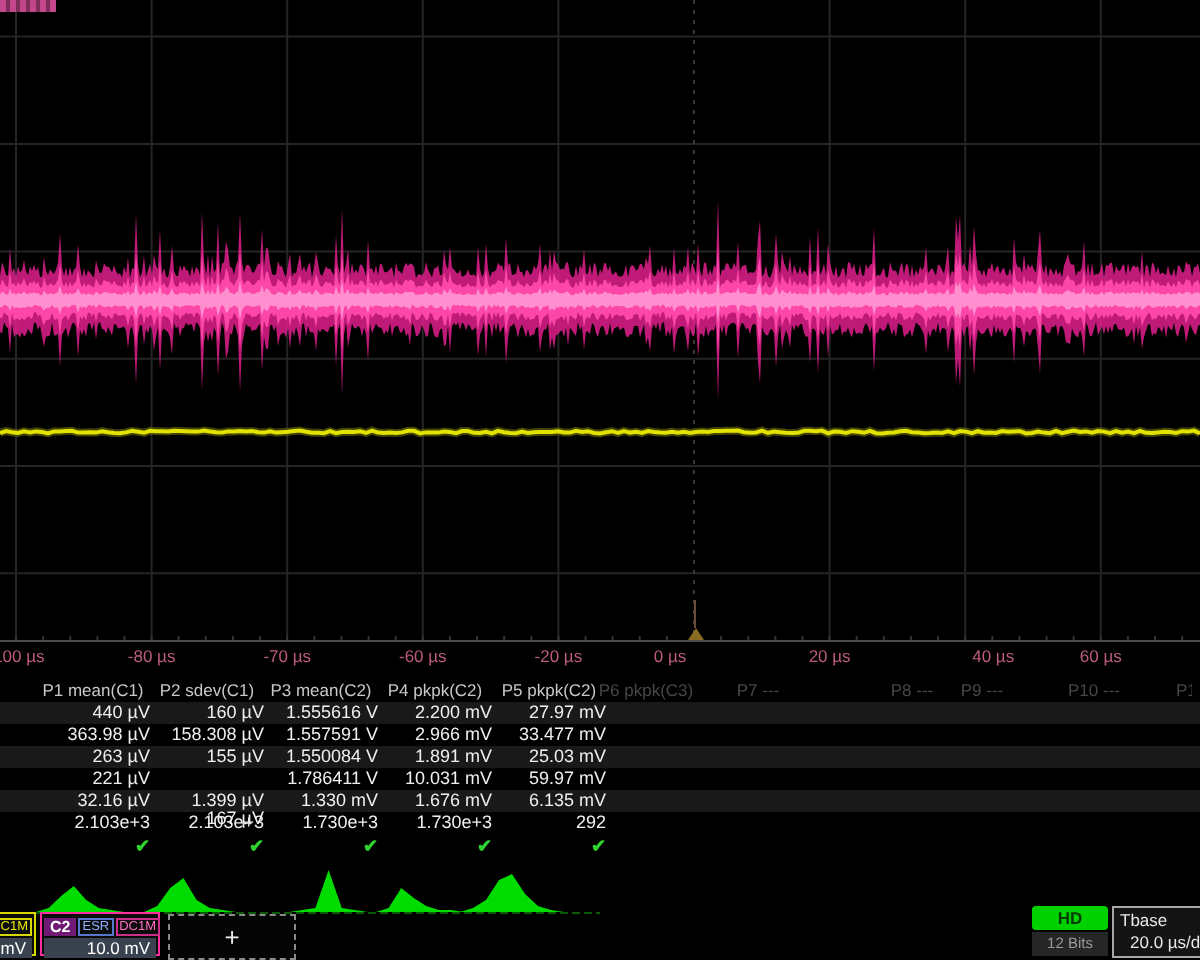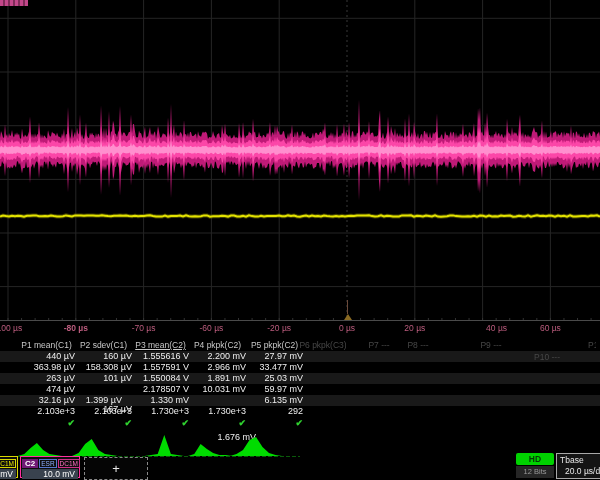--- a/index.html
+++ b/index.html
@@ -125,81 +125,81 @@
         <polygon points="0,147.4 1,145.8 2,146.4 3,147.3 4,147.3 5,144.4 6,147.0 7,146.5 8,147.4 9,146.3 10,147.0 11,146.7 12,145.6 13,146.8 14,147.2 15,146.3 16,146.8 17,146.1 18,146.8 19,146.4 20,147.5 21,147.5 22,145.3 23,146.8 24,147.3 25,146.6 26,146.9 27,147.1 28,146.6 29,145.9 30,142.6 31,146.4 32,147.4 33,146.4 34,147.5 35,146.3 36,147.3 37,146.6 38,146.5 39,143.9 40,146.3 41,147.5 42,146.5 43,147.5 44,146.8 45,147.0 46,147.3 47,147.5 48,145.7 49,146.5 50,147.1 51,146.9 52,145.9 53,146.3 54,146.3 55,146.5 56,147.0 57,146.2 58,146.8 59,147.2 60,147.0 61,147.5 62,146.3 63,147.1 64,145.3 65,147.6 66,146.5 67,146.6 68,140.5 69,146.1 70,147.6 71,146.9 72,145.2 73,147.4 74,146.7 75,146.0 76,147.2 77,145.0 78,146.2 79,146.6 80,142.2 81,147.2 82,146.5 83,147.4 84,147.6 85,146.4 86,144.0 87,146.8 88,147.3 89,147.4 90,146.2 91,146.8 92,146.2 93,146.7 94,146.8 95,147.5 96,146.3 97,147.2 98,146.4 99,146.6 100,147.3 101,140.2 102,145.7 103,147.3 104,145.0 105,147.5 106,145.1 107,147.0 108,146.6 109,141.4 110,147.3 111,146.0 112,145.9 113,143.5 114,144.4 115,146.4 116,146.5 117,147.2 118,146.2 119,145.7 120,140.3 121,145.9 122,147.0 123,146.2 124,146.1 125,146.3 126,146.9 127,147.0 128,146.5 129,146.0 130,146.1 131,142.2 132,146.4 133,144.3 134,144.4 135,145.9 136,147.1 137,147.3 138,147.2 139,145.7 140,146.3 141,146.3 142,147.0 143,147.5 144,146.2 145,144.9 146,147.4 147,147.0 148,147.1 149,146.0 150,144.9 151,146.8 152,146.3 153,146.9 154,146.2 155,145.9 156,147.5 157,146.4 158,144.7 159,145.9 160,147.1 161,147.4 162,146.9 163,146.3 164,146.6 165,146.5 166,146.9 167,147.2 168,142.9 169,146.2 170,147.1 171,139.8 172,147.0 173,146.1 174,144.4 175,147.3 176,145.9 177,147.0 178,146.7 179,147.1 180,146.1 181,146.1 182,146.6 183,147.4 184,143.4 185,146.6 186,146.5 187,147.1 188,146.2 189,147.3 190,146.0 191,146.1 192,146.9 193,147.0 194,146.8 195,146.6 196,146.4 197,147.6 198,145.9 199,146.8 200,146.9 201,147.1 202,146.3 203,145.9 204,146.2 205,146.0 206,146.0 207,146.3 208,147.6 209,147.2 210,147.2 211,147.3 212,147.0 213,145.8 214,146.7 215,147.1 216,147.5 217,146.6 218,146.5 219,146.2 220,147.2 221,147.2 222,144.5 223,146.1 224,146.6 225,144.1 226,146.5 227,146.6 228,147.0 229,147.1 230,146.6 231,147.5 232,147.4 233,147.2 234,146.6 235,147.3 236,147.2 237,147.2 238,147.4 239,144.1 240,146.6 241,147.5 242,147.0 243,143.8 244,146.5 245,147.5 246,146.9 247,146.9 248,146.7 249,145.9 250,146.2 251,146.2 252,146.9 253,143.1 254,146.2 255,145.9 256,147.3 257,147.2 258,147.1 259,146.0 260,146.9 261,146.9 262,147.5 263,146.7 264,146.8 265,147.2 266,147.1 267,146.2 268,146.6 269,146.0 270,143.8 271,147.3 272,146.3 273,146.0 274,146.8 275,144.6 276,146.8 277,144.6 278,145.8 279,146.1 280,146.7 281,146.5 282,146.6 283,145.9 284,145.9 285,147.0 286,147.5 287,147.5 288,146.2 289,147.3 290,146.1 291,146.6 292,144.4 293,147.1 294,147.2 295,146.0 296,147.3 297,145.9 298,146.2 299,147.5 300,146.6 301,147.1 302,145.9 303,146.0 304,146.8 305,146.2 306,147.2 307,147.1 308,146.9 309,147.4 310,147.4 311,147.4 312,147.1 313,146.1 314,147.5 315,146.4 316,146.1 317,146.3 318,146.8 319,146.6 320,146.0 321,146.1 322,146.6 323,145.3 324,146.1 325,144.0 326,147.0 327,147.4 328,147.3 329,146.6 330,147.0 331,146.1 332,147.1 333,146.2 334,147.5 335,146.4 336,147.4 337,144.3 338,147.0 339,147.2 340,146.6 341,147.1 342,146.2 343,146.5 344,144.2 345,147.2 346,145.8 347,146.4 348,147.2 349,143.8 350,146.7 351,147.5 352,145.9 353,145.9 354,147.3 355,146.6 356,147.2 357,146.1 358,146.4 359,138.9 360,147.5 361,146.6 362,146.8 363,146.0 364,146.0 365,146.5 366,146.6 367,145.9 368,146.4 369,143.6 370,146.8 371,146.3 372,146.2 373,146.1 374,147.1 375,146.9 376,147.0 377,147.0 378,146.7 379,143.2 380,141.3 381,147.4 382,147.1 383,146.2 384,147.4 385,147.6 386,147.0 387,146.1 388,142.6 389,145.9 390,147.2 391,144.7 392,145.9 393,146.5 394,146.9 395,145.1 396,147.3 397,146.1 398,146.7 399,147.2 400,146.2 401,147.2 402,146.7 403,147.0 404,147.4 405,143.0 406,147.2 407,146.8 408,146.9 409,142.0 410,147.2 411,146.8 412,146.0 413,147.3 414,143.8 415,145.8 416,146.8 417,147.4 418,146.3 419,147.6 420,147.3 421,146.6 422,146.5 423,147.6 424,145.8 425,145.9 426,146.7 427,146.0 428,147.1 429,147.3 430,146.1 431,147.3 432,147.3 433,146.0 434,146.6 435,146.1 436,146.0 437,142.0 438,147.4 439,147.2 440,147.3 441,146.8 442,146.4 443,147.6 444,147.5 445,145.8 446,146.6 447,146.8 448,146.7 449,147.4 450,146.4 451,145.9 452,147.2 453,146.0 454,146.2 455,147.6 456,146.1 457,147.5 458,146.7 459,147.2 460,146.3 461,146.8 462,146.3 463,144.2 464,147.0 465,146.7 466,146.5 467,146.9 468,147.3 469,146.1 470,146.2 471,146.7 472,147.1 473,145.9 474,144.1 475,147.5 476,146.8 477,147.0 478,140.8 479,143.4 480,140.7 481,146.4 482,145.9 483,146.6 484,146.9 485,143.9 486,146.3 487,141.8 488,145.0 489,146.7 490,146.7 491,147.3 492,146.6 493,147.5 494,146.5 495,146.6 496,145.9 497,147.0 498,146.5 499,146.2 500,147.1 501,146.7 502,146.4 503,147.2 504,147.3 505,146.5 506,147.4 507,143.1 508,145.9 509,146.4 510,146.3 511,147.1 512,144.9 513,146.8 514,146.0 515,146.5 516,146.1 517,146.7 518,147.0 519,144.6 520,142.2 521,146.3 522,147.1 523,146.0 524,147.5 525,146.5 526,146.8 527,147.3 528,146.5 529,147.2 530,146.8 531,147.5 532,146.2 533,145.6 534,144.9 535,145.9 536,146.1 537,146.1 538,147.4 539,146.8 540,146.9 541,146.3 542,143.5 543,147.4 544,145.8 545,147.4 546,146.0 547,147.3 548,147.1 549,147.2 550,146.8 551,145.8 552,147.5 553,146.1 554,146.3 555,145.9 556,145.9 557,147.3 558,146.2 559,146.7 560,146.8 561,146.3 562,146.1 563,147.3 564,145.9 565,147.0 566,146.4 567,146.2 568,146.5 569,146.2 570,147.1 571,144.6 572,147.5 573,146.1 574,146.3 575,147.5 576,145.9 577,146.1 578,147.1 579,146.3 580,147.2 581,147.0 582,147.1 583,147.3 584,146.2 585,147.1 586,147.3 587,146.5 588,147.5 589,146.1 590,146.3 591,146.9 592,146.9 593,145.8 594,146.1 595,146.1 596,147.4 597,146.4 598,146.4 599,145.9 600,147.1 600,152.7 599,152.9 598,153.9 597,153.6 596,153.1 595,152.7 594,153.7 593,154.7 592,153.0 591,152.6 590,153.1 589,154.1 588,153.7 587,152.5 586,153.4 585,153.2 584,152.8 583,154.2 582,152.8 581,153.6 580,153.2 579,153.0 578,153.8 577,153.6 576,154.0 575,152.7 574,152.7 573,153.4 572,154.1 571,155.3 570,153.0 569,154.0 568,152.8 567,154.8 566,153.2 565,153.7 564,154.0 563,154.0 562,153.0 561,153.3 560,153.3 559,153.2 558,152.6 557,152.7 556,153.6 555,152.9 554,153.7 553,152.9 552,153.8 551,152.9 550,153.4 549,153.9 548,152.4 547,153.2 546,153.9 545,154.0 544,153.0 543,152.4 542,156.2 541,154.0 540,153.3 539,154.1 538,154.0 537,153.7 536,153.1 535,154.8 534,154.7 533,154.6 532,153.4 531,152.9 530,152.9 529,154.0 528,152.7 527,153.0 526,152.9 525,153.6 524,153.6 523,153.5 522,152.8 521,152.7 520,158.1 519,155.3 518,153.2 517,153.1 516,153.4 515,154.1 514,153.5 513,153.4 512,155.1 511,153.7 510,153.1 509,153.1 508,152.8 507,156.9 506,153.5 505,153.1 504,153.5 503,154.0 502,154.0 501,153.1 500,153.6 499,153.0 498,153.7 497,152.7 496,154.1 495,153.8 494,153.0 493,153.3 492,153.6 491,153.8 490,153.6 489,153.2 488,154.7 487,158.3 486,153.6 485,155.7 484,152.9 483,153.1 482,154.1 481,153.1 480,159.6 479,156.5 478,159.2 477,153.5 476,152.9 475,153.9 474,155.8 473,153.2 472,153.1 471,153.1 470,153.8 469,152.5 468,153.6 467,153.1 466,153.3 465,154.1 464,153.4 463,155.9 462,153.8 461,153.3 460,152.9 459,152.7 458,152.4 457,153.2 456,154.1 455,153.2 454,153.7 453,153.8 452,154.1 451,152.8 450,152.7 449,152.5 448,154.1 447,153.2 446,153.8 445,153.1 444,152.4 443,153.1 442,153.4 441,153.4 440,153.0 439,153.6 438,153.6 437,157.9 436,152.8 435,153.6 434,152.9 433,152.5 432,152.9 431,153.8 430,153.6 429,153.6 428,153.7 427,153.1 426,154.1 425,153.7 424,153.0 423,153.5 422,153.4 421,153.9 420,152.6 419,153.4 418,153.3 417,153.6 416,153.8 415,152.8 414,156.3 413,152.8 412,153.8 411,153.7 410,153.2 409,158.0 408,153.6 407,153.1 406,153.2 405,156.9 404,154.0 403,154.1 402,153.6 401,152.6 400,152.7 399,153.1 398,152.7 397,153.4 396,152.7 395,155.2 394,153.9 393,153.3 392,154.1 391,155.3 390,152.7 389,154.1 388,157.4 387,153.7 386,153.2 385,153.3 384,153.9 383,153.9 382,153.6 381,153.0 380,159.2 379,156.8 378,152.8 377,152.6 376,152.8 375,153.8 374,153.1 373,153.2 372,152.7 371,152.5 370,153.0 369,156.4 368,152.7 367,152.5 366,152.5 365,152.7 364,152.9 363,154.1 362,152.7 361,153.7 360,152.8 359,161.1 358,152.6 357,153.4 356,153.3 355,153.4 354,154.0 353,152.9 352,154.1 351,153.7 350,153.7 349,156.2 348,152.5 347,154.0 346,153.9 345,153.1 344,155.7 343,154.0 342,152.9 341,152.9 340,153.0 339,153.2 338,153.9 337,155.9 336,152.9 335,153.9 334,153.3 333,154.1 332,152.4 331,152.5 330,153.6 329,152.4 328,153.2 327,152.6 326,153.2 325,155.6 324,154.1 323,154.9 322,152.7 321,153.4 320,154.1 319,152.8 318,152.9 317,152.9 316,153.8 315,153.8 314,154.1 313,154.0 312,153.0 311,153.1 310,153.3 309,152.9 308,153.0 307,153.2 306,153.9 305,152.5 304,153.7 303,153.9 302,153.0 301,152.8 300,153.1 299,154.1 298,153.6 297,152.7 296,152.6 295,153.8 294,153.4 293,153.5 292,155.4 291,152.9 290,153.3 289,152.4 288,153.9 287,153.7 286,153.4 285,153.0 284,155.0 283,153.1 282,154.1 281,153.3 280,153.5 279,153.8 278,153.9 277,155.4 276,154.1 275,155.5 274,152.5 273,153.2 272,153.3 271,154.0 270,155.7 269,153.0 268,153.1 267,153.8 266,153.8 265,154.1 264,153.2 263,154.1 262,153.3 261,152.7 260,153.1 259,154.2 258,153.2 257,152.6 256,152.9 255,152.9 254,154.2 253,157.0 252,152.9 251,153.2 250,153.7 249,152.4 248,153.5 247,152.4 246,154.2 245,152.8 244,152.6 243,156.2 242,152.5 241,153.3 240,153.8 239,156.1 238,153.0 237,153.2 236,153.3 235,152.9 234,152.7 233,153.4 232,152.7 231,152.5 230,153.3 229,152.4 228,152.8 227,152.5 226,152.9 225,155.8 224,152.8 223,154.9 222,155.1 221,153.1 220,153.2 219,154.1 218,154.1 217,153.9 216,152.8 215,152.5 214,153.9 213,154.1 212,153.3 211,152.7 210,153.5 209,153.9 208,154.0 207,152.9 206,152.5 205,155.0 204,153.6 203,154.0 202,153.0 201,153.6 200,153.6 199,152.9 198,152.9 197,153.1 196,154.0 195,152.6 194,153.6 193,153.3 192,153.8 191,153.2 190,153.0 189,153.0 188,152.6 187,153.1 186,153.6 185,152.6 184,156.7 183,153.7 182,153.1 181,154.0 180,153.1 179,152.8 178,153.1 177,153.1 176,152.6 175,153.9 174,155.2 173,152.5 172,153.8 171,160.5 170,152.6 169,153.3 168,157.3 167,152.7 166,153.0 165,152.9 164,153.5 163,153.4 162,153.3 161,153.2 160,153.6 159,153.2 158,155.6 157,153.7 156,153.5 155,153.6 154,152.8 153,154.0 152,152.6 151,152.7 150,155.1 149,153.7 148,153.0 147,154.0 146,153.3 145,155.3 144,153.1 143,154.1 142,153.6 141,153.7 140,153.9 139,155.1 138,152.8 137,153.4 136,152.7 135,152.8 134,155.4 133,155.4 132,154.1 131,157.8 130,152.6 129,152.9 128,153.3 127,153.3 126,153.5 125,152.9 124,152.9 123,152.6 122,153.8 121,154.9 120,160.1 119,154.0 118,153.1 117,152.6 116,153.8 115,153.7 114,155.7 113,156.5 112,153.2 111,152.4 110,154.1 109,158.4 108,153.5 107,153.1 106,154.5 105,153.5 104,154.6 103,153.4 102,154.7 101,159.9 100,153.1 99,152.6 98,152.5 97,153.5 96,152.7 95,152.7 94,152.8 93,152.5 92,153.1 91,153.1 90,154.0 89,152.9 88,153.2 87,152.5 86,156.0 85,154.1 84,153.5 83,153.4 82,153.1 81,153.4 80,157.8 79,153.0 78,154.0 77,155.5 76,153.2 75,152.8 74,153.7 73,153.2 72,154.9 71,152.9 70,152.7 69,153.8 68,159.3 67,154.1 66,152.9 65,153.3 64,155.3 63,153.4 62,152.9 61,153.0 60,153.1 59,153.2 58,152.7 57,152.7 56,153.9 55,153.4 54,153.0 53,153.7 52,153.2 51,153.2 50,152.4 49,152.6 48,154.3 47,152.5 46,153.3 45,152.6 44,152.6 43,154.1 42,153.2 41,153.9 40,153.3 39,156.3 38,152.9 37,152.5 36,152.6 35,153.3 34,154.1 33,153.0 32,153.4 31,153.8 30,157.3 29,153.7 28,153.9 27,153.9 26,152.5 25,153.8 24,154.0 23,154.0 22,155.2 21,154.0 20,152.8 19,153.3 18,152.5 17,152.5 16,153.8 15,153.5 14,153.2 13,153.8 12,154.0 11,153.5 10,154.1 9,153.8 8,153.7 7,154.1 6,152.6 5,155.8 4,153.1 3,152.9 2,152.4 1,153.7 0,153.5 " fill="#ff8fce" opacity="1"></polygon>
         <polyline points="0,216.5 3,215.5 6,216.1 9,216.5 12,215.7 15,216.2 18,215.7 21,216.0 24,216.7 27,215.7 30,215.7 33,215.5 36,215.4 39,216.3 42,216.2 45,216.1 48,216.3 51,215.6 54,216.1 57,216.5 60,216.6 63,216.2 66,215.4 69,215.9 72,216.4 75,215.4 78,215.6 81,215.6 84,215.8 87,215.4 90,215.5 93,215.6 96,215.8 99,215.8 102,215.3 105,215.7 108,216.1 111,216.2 114,215.7 117,215.7 120,215.5 123,215.8 126,215.5 129,216.1 132,216.3 135,215.7 138,216.3 141,216.1 144,215.9 147,215.5 150,215.3 153,215.9 156,216.4 159,216.4 162,216.6 165,215.6 168,216.6 171,216.0 174,215.9 177,216.0 180,215.6 183,216.5 186,215.3 189,216.3 192,216.5 195,216.3 198,216.5 201,216.2 204,215.4 207,215.4 210,216.7 213,216.2 216,216.3 219,216.3 222,215.8 225,216.0 228,216.6 231,215.5 234,215.5 237,216.4 240,216.5 243,215.9 246,216.7 249,215.4 252,216.1 255,216.5 258,216.6 261,215.8 264,216.5 267,216.1 270,216.0 273,216.0 276,216.0 279,215.6 282,216.2 285,216.3 288,215.4 291,216.0 294,215.6 297,216.5 300,216.7 303,216.1 306,215.6 309,216.5 312,215.5 315,216.3 318,215.9 321,216.5 324,215.5 327,216.0 330,216.3 333,216.4 336,215.9 339,216.4 342,215.9 345,216.5 348,216.0 351,215.7 354,216.0 357,215.5 360,215.5 363,215.4 366,215.4 369,215.3 372,216.1 375,216.4 378,216.2 381,215.3 384,216.5 387,215.8 390,216.1 393,216.4 396,216.5 399,216.4 402,215.4 405,215.4 408,215.6 411,215.3 414,216.7 417,215.8 420,215.9 423,216.5 426,215.6 429,215.9 432,216.4 435,215.4 438,216.6 441,216.7 444,216.4 447,216.2 450,215.6 453,215.4 456,216.1 459,216.2 462,216.6 465,216.5 468,216.3 471,216.5 474,215.7 477,216.6 480,215.5 483,215.8 486,216.6 489,215.6 492,216.4 495,216.3 498,216.5 501,215.5 504,215.9 507,215.7 510,215.6 513,216.7 516,216.5 519,215.8 522,216.3 525,216.6 528,215.4 531,216.6 534,215.9 537,215.3 540,216.0 543,215.7 546,216.3 549,215.5 552,215.8 555,216.6 558,215.5 561,216.3 564,215.8 567,216.6 570,215.4 573,216.4 576,216.5 579,216.2 582,215.9 585,216.0 588,216.5 591,215.6 594,215.8 597,215.3 600,216.7 " fill="none" stroke="#6d6d00" stroke-width="4" opacity="0.6"></polyline>
         <polyline points="0,216.5 3,215.5 6,216.1 9,216.5 12,215.7 15,216.2 18,215.7 21,216.0 24,216.7 27,215.7 30,215.7 33,215.5 36,215.4 39,216.3 42,216.2 45,216.1 48,216.3 51,215.6 54,216.1 57,216.5 60,216.6 63,216.2 66,215.4 69,215.9 72,216.4 75,215.4 78,215.6 81,215.6 84,215.8 87,215.4 90,215.5 93,215.6 96,215.8 99,215.8 102,215.3 105,215.7 108,216.1 111,216.2 114,215.7 117,215.7 120,215.5 123,215.8 126,215.5 129,216.1 132,216.3 135,215.7 138,216.3 141,216.1 144,215.9 147,215.5 150,215.3 153,215.9 156,216.4 159,216.4 162,216.6 165,215.6 168,216.6 171,216.0 174,215.9 177,216.0 180,215.6 183,216.5 186,215.3 189,216.3 192,216.5 195,216.3 198,216.5 201,216.2 204,215.4 207,215.4 210,216.7 213,216.2 216,216.3 219,216.3 222,215.8 225,216.0 228,216.6 231,215.5 234,215.5 237,216.4 240,216.5 243,215.9 246,216.7 249,215.4 252,216.1 255,216.5 258,216.6 261,215.8 264,216.5 267,216.1 270,216.0 273,216.0 276,216.0 279,215.6 282,216.2 285,216.3 288,215.4 291,216.0 294,215.6 297,216.5 300,216.7 303,216.1 306,215.6 309,216.5 312,215.5 315,216.3 318,215.9 321,216.5 324,215.5 327,216.0 330,216.3 333,216.4 336,215.9 339,216.4 342,215.9 345,216.5 348,216.0 351,215.7 354,216.0 357,215.5 360,215.5 363,215.4 366,215.4 369,215.3 372,216.1 375,216.4 378,216.2 381,215.3 384,216.5 387,215.8 390,216.1 393,216.4 396,216.5 399,216.4 402,215.4 405,215.4 408,215.6 411,215.3 414,216.7 417,215.8 420,215.9 423,216.5 426,215.6 429,215.9 432,216.4 435,215.4 438,216.6 441,216.7 444,216.4 447,216.2 450,215.6 453,215.4 456,216.1 459,216.2 462,216.6 465,216.5 468,216.3 471,216.5 474,215.7 477,216.6 480,215.5 483,215.8 486,216.6 489,215.6 492,216.4 495,216.3 498,216.5 501,215.5 504,215.9 507,215.7 510,215.6 513,216.7 516,216.5 519,215.8 522,216.3 525,216.6 528,215.4 531,216.6 534,215.9 537,215.3 540,216.0 543,215.7 546,216.3 549,215.5 552,215.8 555,216.6 558,215.5 561,216.3 564,215.8 567,216.6 570,215.4 573,216.4 576,216.5 579,216.2 582,215.9 585,216.0 588,216.5 591,215.6 594,215.8 597,215.3 600,216.7 " fill="none" stroke="#e3e300" stroke-width="2"></polyline>
       </svg>
   </div>
 
   <div id="top-fragment" class="abs"></div>
 
   <div id="axis-row">
       <span class="axis-label" style="left: 8px;">-100 µs</span>
-      <span class="axis-label" style="left: 75.8px; font-weight: bold;">-80 µs</span>
+      <span class="axis-label" style="left: 75.8px;">-80 µs</span>
       <span class="axis-label" style="left: 143.6px;">-70 µs</span>
       <span class="axis-label" style="left: 211.4px;">-60 µs</span>
       <span class="axis-label" style="left: 279.2px;">-20 µs</span>
-      <span class="axis-label" style="left: 347px;">0 µs</span>
+      <span class="axis-label" style="left: 335px;">0 µs</span>
       <span class="axis-label" style="left: 414.8px;">20 µs</span>
       <span class="axis-label" style="left: 482.6px; margin-left: 14px;">40 µs</span>
       <span class="axis-label" style="left: 550.4px;">60 µs</span>
     </div>
   <div id="trig-stem" class="abs"></div>
   <div id="trig-marker" class="abs"></div>
 
   <div id="measure-table" class="abs">
       <div class="stripe" style="top: 11px;"></div>
       <div class="stripe" style="top: 33px;"></div>
       <div class="stripe" style="top: 55px;"></div>
       <div class="mcell mhead" style="left: 18px; top: 0px; width: 57px;">P1 mean(C1)</div>
       <div class="mcell mval" style="left: 8px; top: 11px; width: 67px;">440 µV</div>
       <div class="mcell mval" style="left: 8px; top: 22px; width: 67px;">363.98 µV</div>
       <div class="mcell mval" style="left: 8px; top: 33px; width: 67px;">263 µV</div>
-      <div class="mcell mval" style="left: 8px; top: 44px; width: 67px;">474 µV</div>
+      <div class="mcell mval" style="left: 8px; top: 44px; width: 67px;">221 µV</div>
       <div class="mcell mval" style="left: 8px; top: 55px; width: 67px;">32.16 µV</div>
       <div class="mcell mval" style="left: 8px; top: 66px; width: 67px;">2.103e+3</div>
       <div class="mcell mcheck" style="left: 8px; top: 78px; width: 67px;">✔</div>
       <div class="mcell mhead" style="left: 75px; top: 0px; width: 57px;">P2 sdev(C1)</div>
       <div class="mcell mval" style="left: 65px; top: 11px; width: 67px;">160 µV</div>
       <div class="mcell mval" style="left: 65px; top: 22px; width: 67px;">158.308 µV</div>
-      <div class="mcell mval" style="left: 65px; top: 33px; width: 67px;">101 µV</div>
+      <div class="mcell mval" style="left: 65px; top: 33px; width: 67px;">155 µV</div>
       <div class="mcell mval" style="left: 65px; top: 28px; width: 67px; margin-top: 36px;">167 µV</div>
-      <div class="mcell mval" style="left: 55px; top: 55px; width: 67px;">1.399 µV</div>
+      <div class="mcell mval" style="left: 65px; top: 55px; width: 67px;">1.399 µV</div>
       <div class="mcell mval" style="left: 65px; top: 66px; width: 67px;">2.103e+3</div>
       <div class="mcell mcheck" style="left: 65px; top: 78px; width: 67px;">✔</div>
-      <div class="mcell mhead" style="left: 132px; top: 0px; width: 57px; text-decoration: underline;">P3 mean(C2)</div>
+      <div class="mcell mhead" style="left: 132px; top: 0px; width: 57px;">P3 mean(C2)</div>
       <div class="mcell mval" style="left: 122px; top: 11px; width: 67px;">1.555616 V</div>
       <div class="mcell mval" style="left: 122px; top: 22px; width: 67px;">1.557591 V</div>
       <div class="mcell mval" style="left: 122px; top: 33px; width: 67px;">1.550084 V</div>
-      <div class="mcell mval" style="left: 122px; top: 44px; width: 67px;">2.178507 V</div>
+      <div class="mcell mval" style="left: 122px; top: 44px; width: 67px;">1.786411 V</div>
       <div class="mcell mval" style="left: 122px; top: 55px; width: 67px;">1.330 mV</div>
       <div class="mcell mval" style="left: 122px; top: 66px; width: 67px;">1.730e+3</div>
       <div class="mcell mcheck" style="left: 122px; top: 78px; width: 67px;">✔</div>
       <div class="mcell mhead" style="left: 189px; top: 0px; width: 57px;">P4 pkpk(C2)</div>
       <div class="mcell mval" style="left: 179px; top: 11px; width: 67px;">2.200 mV</div>
       <div class="mcell mval" style="left: 179px; top: 22px; width: 67px;">2.966 mV</div>
       <div class="mcell mval" style="left: 179px; top: 33px; width: 67px;">1.891 mV</div>
       <div class="mcell mval" style="left: 179px; top: 44px; width: 67px;">10.031 mV</div>
-      <div class="mcell mval" style="left: 189px; top: 55px; width: 67px; margin-top: 37px;">1.676 mV</div>
+      <div class="mcell mval" style="left: 179px; top: 55px; width: 67px;">1.676 mV</div>
       <div class="mcell mval" style="left: 179px; top: 66px; width: 67px;">1.730e+3</div>
       <div class="mcell mcheck" style="left: 179px; top: 78px; width: 67px;">✔</div>
       <div class="mcell mhead" style="left: 246px; top: 0px; width: 57px;">P5 pkpk(C2)</div>
       <div class="mcell mval" style="left: 236px; top: 11px; width: 67px;">27.97 mV</div>
       <div class="mcell mval" style="left: 236px; top: 22px; width: 67px;">33.477 mV</div>
       <div class="mcell mval" style="left: 236px; top: 33px; width: 67px;">25.03 mV</div>
       <div class="mcell mval" style="left: 236px; top: 44px; width: 67px;">59.97 mV</div>
       <div class="mcell mval" style="left: 236px; top: 55px; width: 67px;">6.135 mV</div>
       <div class="mcell mval" style="left: 236px; top: 66px; width: 67px;">292</div>
       <div class="mcell mcheck" style="left: 236px; top: 78px; width: 67px;">✔</div>
       <div class="mcell mhead-dis" style="left: 295px; top: 0px; width: 56px; overflow: hidden;">P6 pkpk(C3)</div>
       <div class="mcell mhead-dis" style="left: 351px; top: 0px; width: 56px; overflow: hidden;">P7 ---</div>
-      <div class="mcell mhead-dis" style="left: 390px; top: 0px; width: 56px; overflow: hidden;">P8 ---</div>
+      <div class="mcell mhead-dis" style="left: 428px; top: 0px; width: 56px; overflow: hidden;">P8 ---</div>
       <div class="mcell mhead-dis" style="left: 463px; top: 0px; width: 56px; overflow: hidden;">P9 ---</div>
-      <div class="mcell mhead-dis" style="left: 519px; top: 0px; width: 56px; overflow: hidden; margin-top: 12px;">P10 ---</div>
+      <div class="mcell mhead-dis" style="left: 519px; top: 0px; width: 56px; overflow: hidden;">P10 ---</div>
       <div class="mcell mhead-dis" style="left: 588px; top: 0px; width: 8px; overflow: hidden;">P1</div>
     </div>
 
   <svg id="hist-svg" width="320" height="26">
       <line x1="4" y1="24.5" x2="300" y2="24.5" stroke="#0a5a0a" stroke-width="1" stroke-dasharray="4 2"></line>
       <polygon points="18,24 18.0,24 24.3,22 30.6,16 36.9,11 43.1,18 49.4,22 55.7,23 62.0,24 62,24" fill="#00dc00"></polygon>
       <polygon points="72,24 72.0,24 78.6,21 85.1,12 91.7,7 98.3,18 104.9,22 111.4,23 118.0,24 118,24" fill="#00dc00"></polygon>
       <polygon points="138,24 138.0,24 144.6,24 151.1,23 157.7,22 164.3,3 170.9,22 177.4,23 184.0,24 184,24" fill="#00dc00"></polygon>
       <polygon points="188,24 188.0,24 194.3,22 200.6,12 206.9,17 213.1,21 219.4,23 225.7,23 232.0,24 232,24" fill="#00dc00"></polygon>
       <polygon points="230,24 230.0,24 236.5,22 243.0,18 249.5,8 256.0,5 262.5,15 269.0,21 275.5,23 282.0,24 282,24" fill="#00dc00"></polygon>

